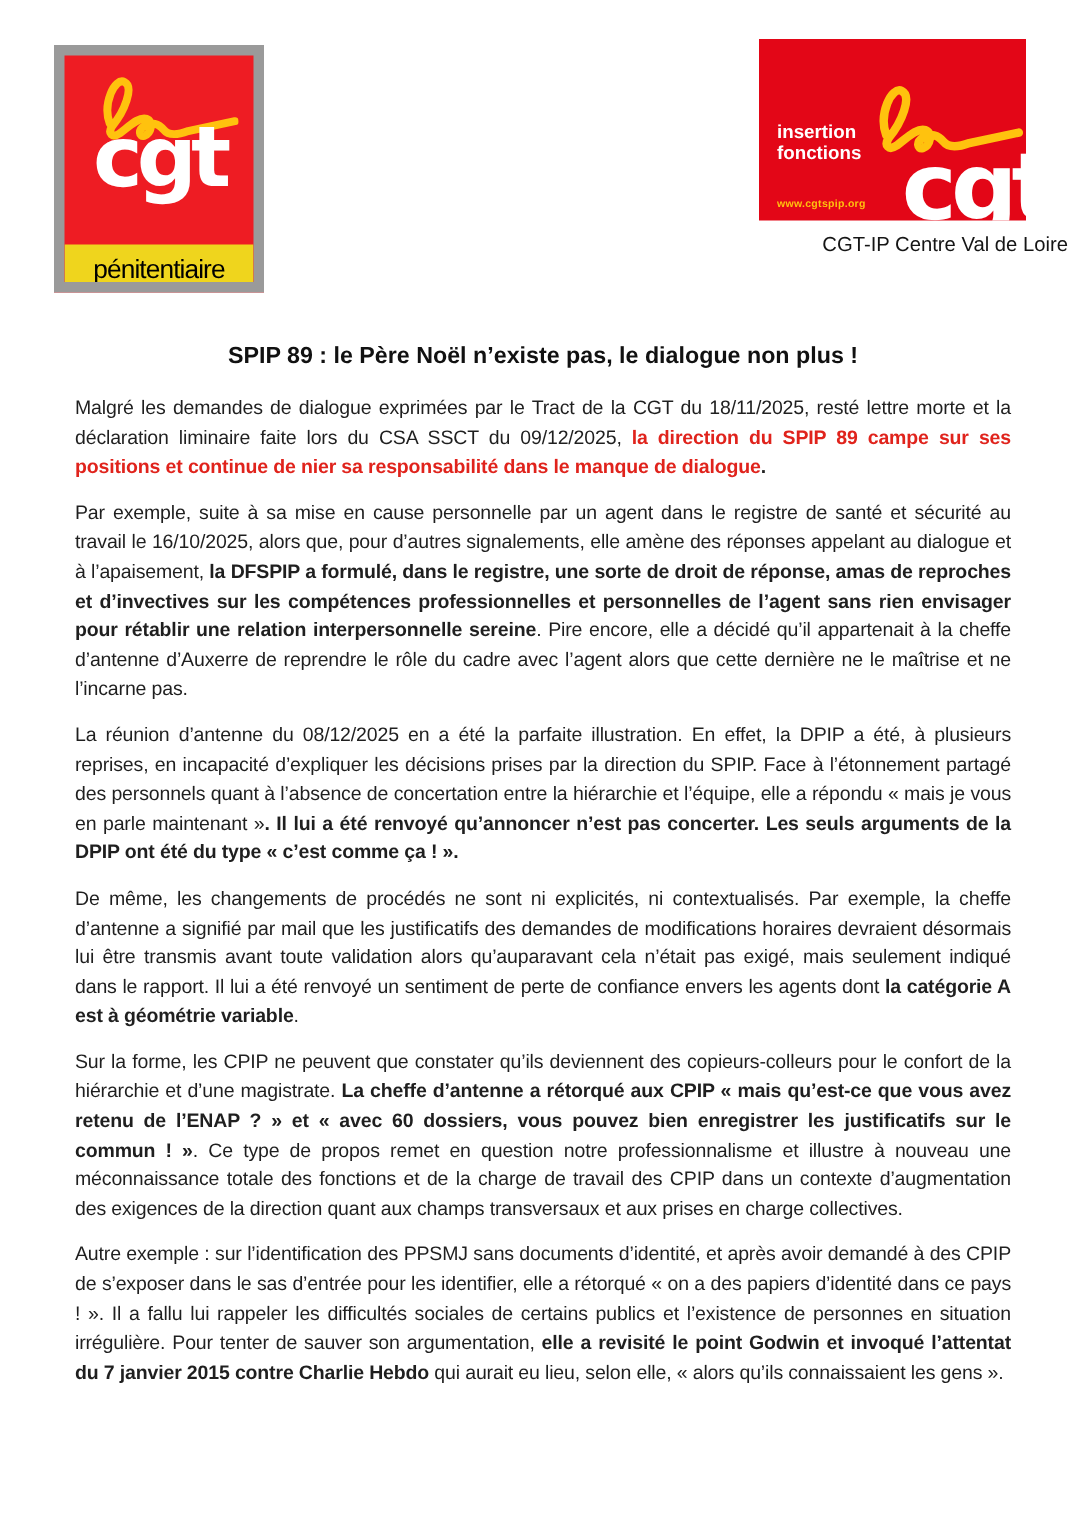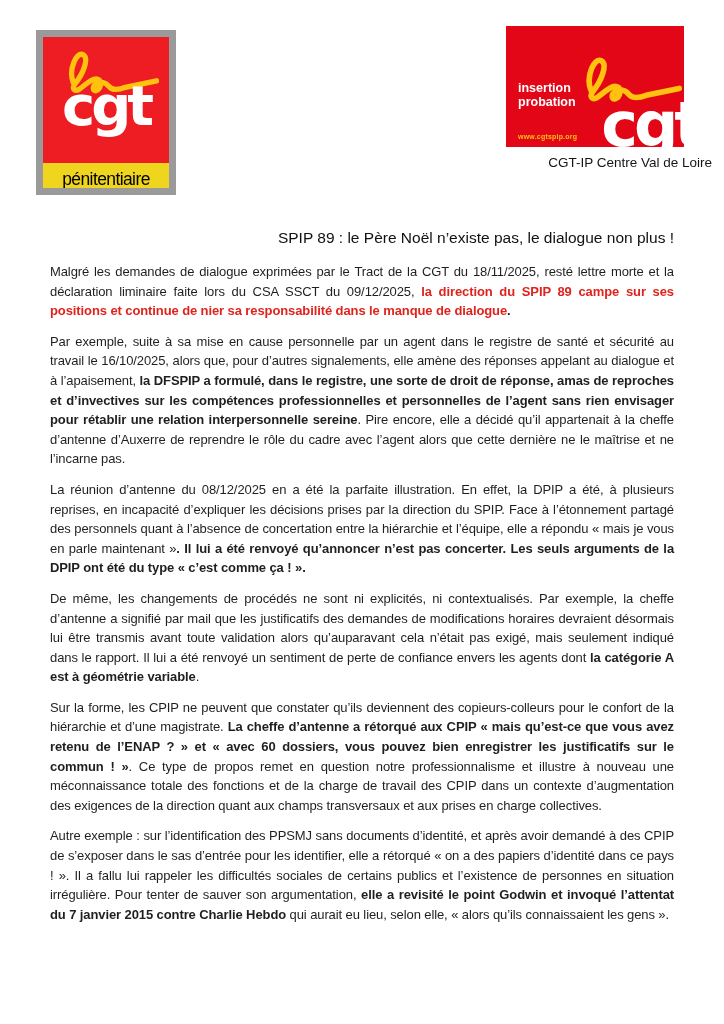--- a/index.html
+++ b/index.html
@@ -58,21 +58,21 @@
     font-size:7px;font-weight:bold;letter-spacing:0.2px;
   }
   .caption{
     position:absolute;left:478px;top:155px;width:234px;text-align:right;
     font-size:13.5px;color:#151515;
   }
 
   
   .article{position:absolute;left:50px;right:50px;top:229px;}
   .article h1{
-    margin:0 0 15px 0;font-size:15.5px;font-weight:normal;text-align:right;
+    margin:0 0 15px 0;font-size:15.5px;font-weight:bold;text-align:center;
     color:#111;
   }
   .article p{
     margin:0 0 11px 0;font-size:13px;line-height:19.6px;
     text-align:justify;letter-spacing:-0.1px;color:var(--text);
   }
   .article p span.b{font-weight:bold;}
   .article p span.r{color:var(--accent-red);font-weight:bold;}
 </style>
 </head>
@@ -84,21 +84,21 @@
     <svg class="la-svg" viewBox="0 0 115 60" aria-hidden="true">
       <path d="M 10 44 C 4 28, 14 6, 22 10 C 30 14, 22 34, 12 46 C 8 52, 12 56, 18 52 C 26 46, 34 38, 40 40 C 46 42, 44 52, 38 54 C 34 55, 33 49, 38 46 C 44 42, 50 44, 54 49 C 58 54, 66 53, 74 50 L 112 42" stroke="#ffc20e" stroke-width="6.5" fill="none" stroke-linecap="round"></path>
     </svg>
     <div class="cgt">cgt</div>
     <div class="band">pénitentiaire</div>
   </div>
 
   <div class="logo-right">
     <div class="ins">
       <div>insertion</div>
-      <div>probation</div>
+      <div>fonctions</div>
     </div>
     <svg class="la-svg" viewBox="0 0 115 60" aria-hidden="true">
       <path d="M 10 44 C 4 28, 14 6, 22 10 C 30 14, 22 34, 12 46 C 8 52, 12 56, 18 52 C 26 46, 34 38, 40 40 C 46 42, 44 52, 38 54 C 34 55, 33 49, 38 46 C 44 42, 50 44, 54 49 C 58 54, 66 53, 74 50 L 112 42" stroke="#ffc20e" stroke-width="6.5" fill="none" stroke-linecap="round"></path>
     </svg>
     <div class="cgt">cgt</div>
     <div class="url">www.cgtspip.org</div>
   </div>
   <div class="caption">CGT-IP Centre Val de Loire</div>
 
   <div class="article">

